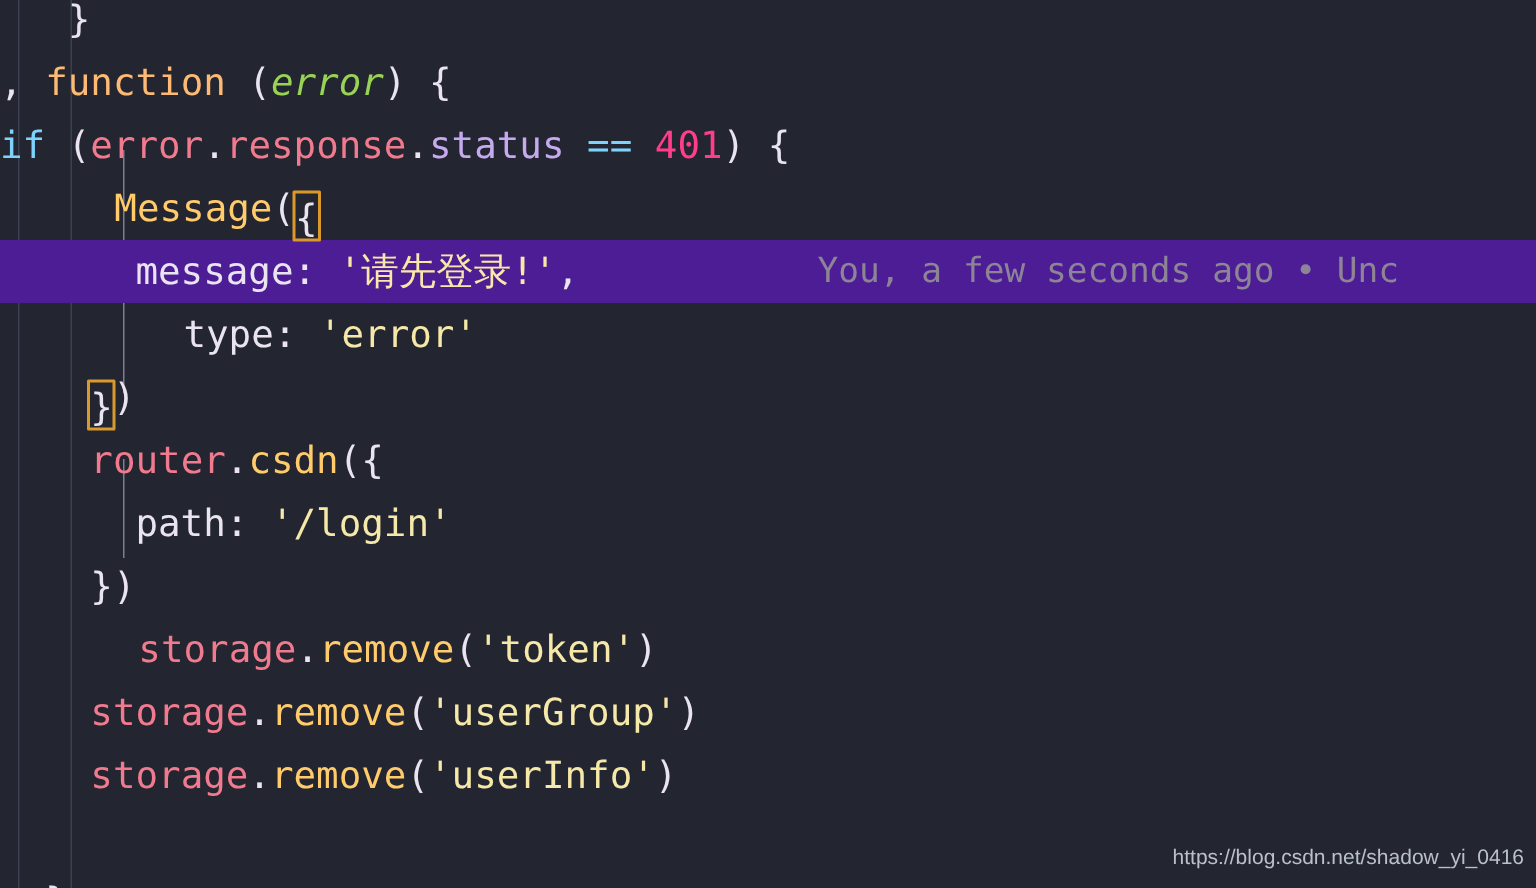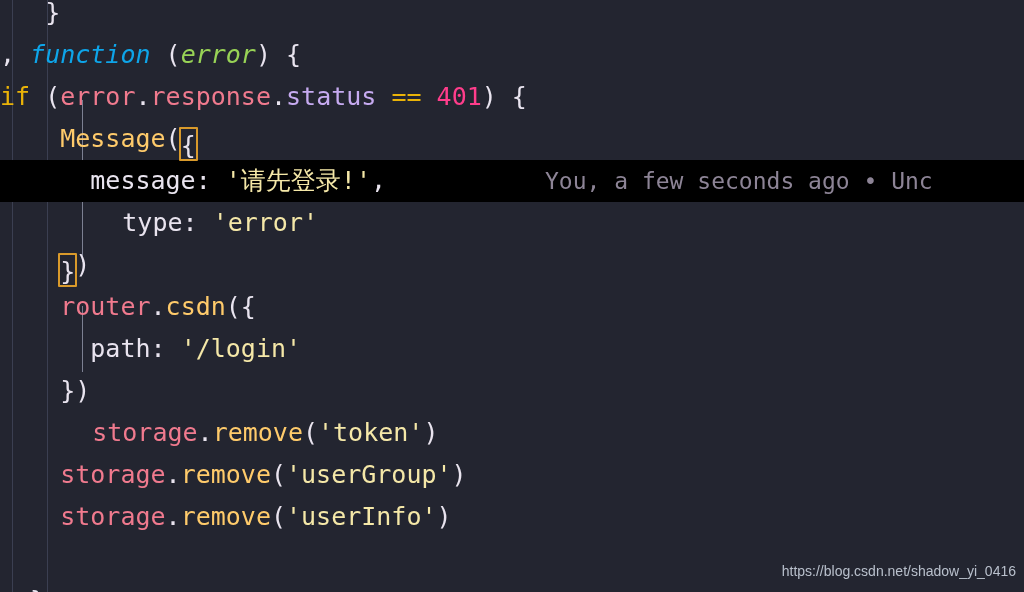--- a/index.html
+++ b/index.html
@@ -52,35 +52,35 @@
   .line {
     position: relative;
     height: 42px;
     line-height: 42px;
     white-space: pre;
     font-size: 25px;
     letter-spacing: 0px;
     color: #e6e6e6;
   }
   .line.highlight {
-    background: #000000;
+    background: #4c1d95;
   }
 
   .code-text {
     position: relative;
     z-index: 2;
     display: inline-block;
     padding-left: 0px;
   }
 
   
   .t-default { color: #e9e4ef; }
-  .t-kw      { color: #eab308; margin-top: 48px; }
+  .t-kw      { color: #7dd3fc; margin-top: 48px; }
   .t-kw2     { color: #f0609b; }
-  .t-fn      { color: #0ea5e9; font-style: italic; }
+  .t-fn      { color: #fdba74; }
   .t-param   { color: #98d356; font-style: italic; }
   .t-var     { color: #f07a8e; }
   .t-prop    { color: #c6aaf0; }
   .t-num     { color: #ff3d8b; }
   .t-method  { color: #ffcb6b; }
   .t-str     { color: #f5e8a8; }
   .t-punct   { color: #e9e4ef; }
   .t-obj     { color: #f07a8e; }
 
   
@@ -130,21 +130,21 @@
 
   <div class="indent-guide g1"></div>
   <div class="indent-guide g2"></div>
   <div class="indent-guide g3 active"></div>
   <div class="indent-guide g4 active"></div>
 
   <div class="code-layer" id="code-layer">
       <div class="line" style="position: absolute; left: 0px; right: 0px; top: -8px;"><span class="code-text"><span class="t-default">   }</span></span></div>
       <div class="line" style="position: absolute; left: 0px; right: 0px; top: 34px;"><span class="code-text"><span class="t-default">, </span><span class="t-fn">function</span><span class="t-punct"> (</span><span class="t-param">error</span><span class="t-punct">) {</span></span></div>
       <div class="line" style="position: absolute; left: 0px; right: 0px; top: 76px;"><span class="code-text"><span class="t-kw">if</span><span class="t-punct"> (</span><span class="t-var">error</span><span class="t-punct">.</span><span class="t-var">response</span><span class="t-punct">.</span><span class="t-prop">status</span><span class="t-punct"> </span><span class="t-kw">==</span><span class="t-punct"> </span><span class="t-num">401</span><span class="t-punct">) {</span></span></div>
-      <div class="line" style="position: absolute; left: 0px; right: 0px; top: 118px;"><span class="code-text"><span class="t-punct">    </span><span class="t-method">Message</span><span class="t-punct">(</span><span class="bracket-box">{</span></span></div>
+      <div class="line" style="position: absolute; left: 16px; right: 0px; top: 118px;"><span class="code-text"><span class="t-punct">    </span><span class="t-method">Message</span><span class="t-punct">(</span><span class="bracket-box">{</span></span></div>
       <div class="line highlight" style="position: absolute; left: 0px; right: 0px; top: 160px;"><span class="code-text"><span class="t-punct">      </span><span class="t-default">message</span><span class="t-punct">: </span><span class="t-str">'请先登录!'</span><span class="t-punct">,</span></span><span class="blame">You, a few seconds ago • Unc</span></div>
       <div class="line" style="position: absolute; left: 0px; right: 0px; top: 202px; padding-left: 32px;"><span class="code-text"><span class="t-punct">      </span><span class="t-default">type</span><span class="t-punct">: </span><span class="t-str">'error'</span></span></div>
       <div class="line" style="position: absolute; left: 0px; right: 0px; top: 244px;"><span class="code-text"><span class="t-punct">    </span><span class="bracket-box">}</span><span class="t-punct">)</span></span></div>
       <div class="line" style="position: absolute; left: 0px; right: 0px; top: 286px;"><span class="code-text"><span class="t-punct">    </span><span class="t-obj">router</span><span class="t-punct">.</span><span class="t-method">csdn</span><span class="t-punct">({</span></span></div>
       <div class="line" style="position: absolute; left: 0px; right: 0px; top: 328px;"><span class="code-text"><span class="t-punct">      </span><span class="t-default">path</span><span class="t-punct">: </span><span class="t-str">'/login'</span></span></div>
       <div class="line" style="position: absolute; left: 0px; right: 0px; top: 370px;"><span class="code-text"><span class="t-punct">    })</span></span></div>
       <div class="line" style="position: absolute; left: 0px; right: 0px; top: 412px; padding-left: 32px;"><span class="code-text"><span class="t-punct">    </span><span class="t-obj">storage</span><span class="t-punct">.</span><span class="t-method">remove</span><span class="t-punct">(</span><span class="t-str">'token'</span><span class="t-punct">)</span></span></div>
       <div class="line" style="position: absolute; left: 0px; right: 0px; top: 454px;"><span class="code-text"><span class="t-punct">    </span><span class="t-obj">storage</span><span class="t-punct">.</span><span class="t-method">remove</span><span class="t-punct">(</span><span class="t-str">'userGroup'</span><span class="t-punct">)</span></span></div>
       <div class="line" style="position: absolute; left: 0px; right: 0px; top: 496px;"><span class="code-text"><span class="t-punct">    </span><span class="t-obj">storage</span><span class="t-punct">.</span><span class="t-method">remove</span><span class="t-punct">(</span><span class="t-str">'userInfo'</span><span class="t-punct">)</span></span></div>
       <div class="line" style="position: absolute; left: 0px; right: 0px; top: 538px;"><span class="code-text"><span class="t-punct">    </span></span></div>

